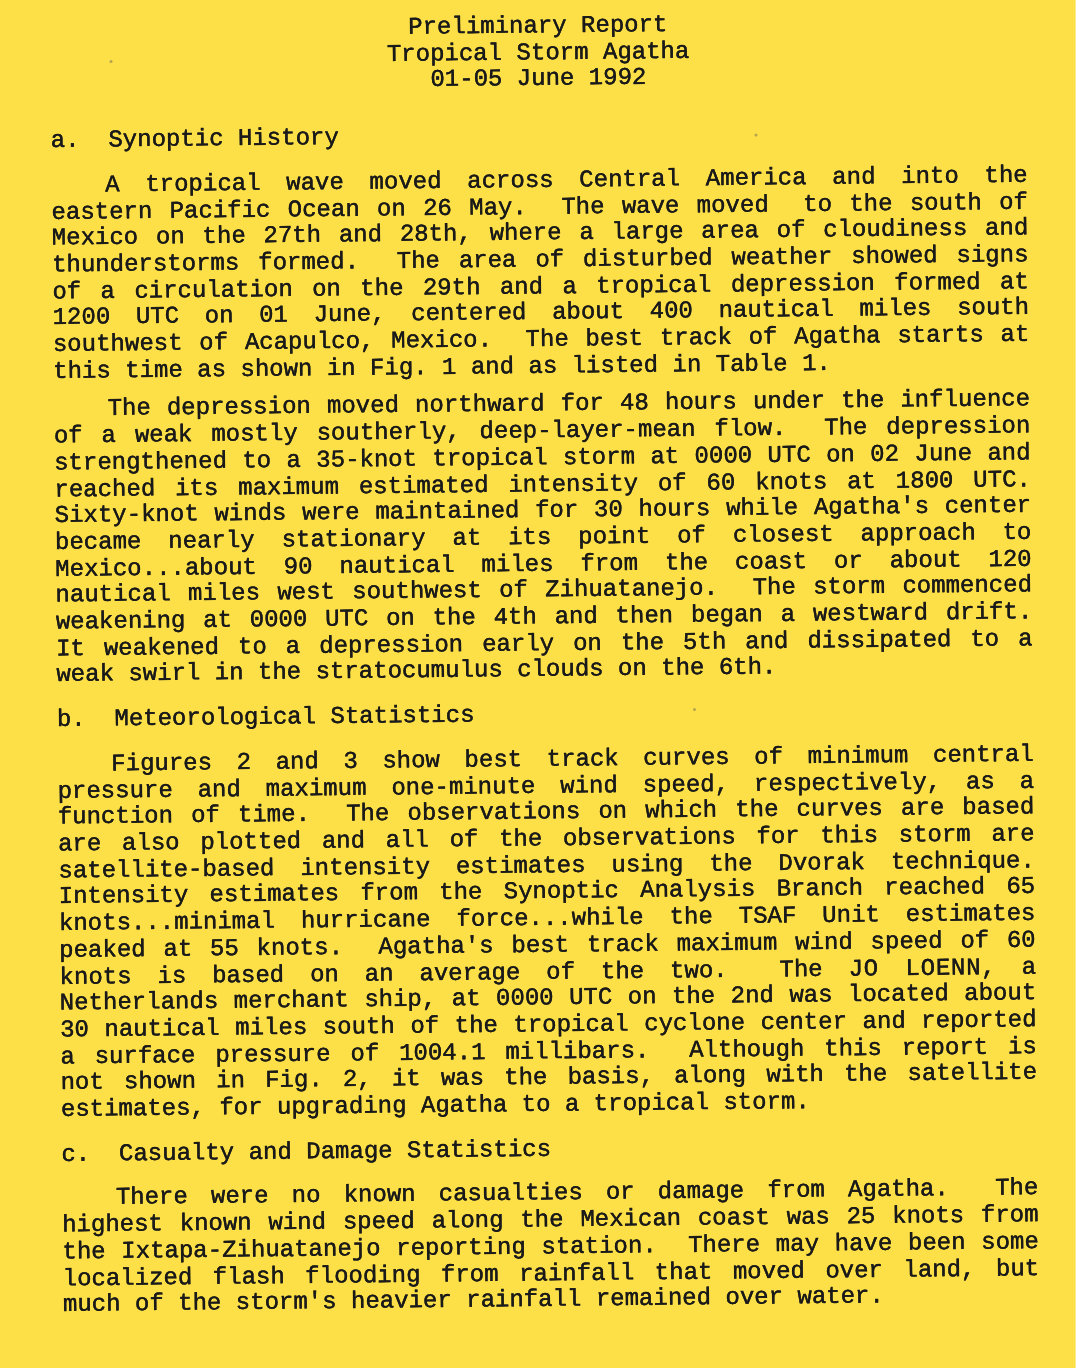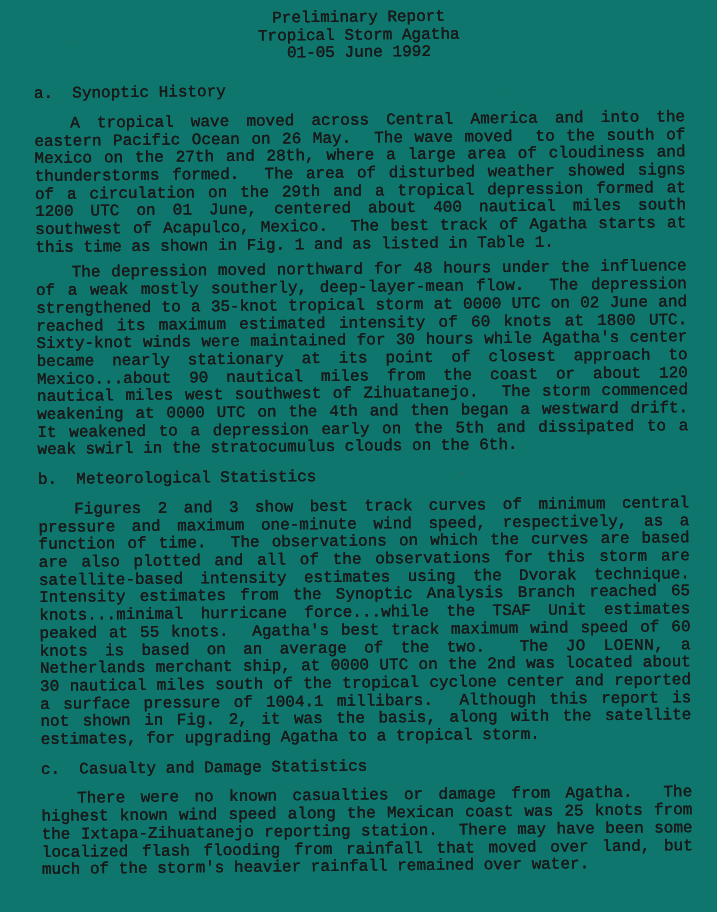--- a/index.html
+++ b/index.html
@@ -6,21 +6,21 @@
   body {
     width: 717px;
     height: 912px;
     background: #ffffff;
     overflow: hidden;
     position: relative;
   }
   .page {
     position: absolute;
     inset: 0;
-    background: #0f766e;
+    background: #fde047;
     color: #1a1a1a;
     font-family: "Liberation Mono", "DejaVu Sans Mono", monospace;
     font-size: 16px;
     line-height: 17.7px;
   }
   .content {
     position: absolute;
     left: 33px;
     top: 13px;
     width: 651px;

